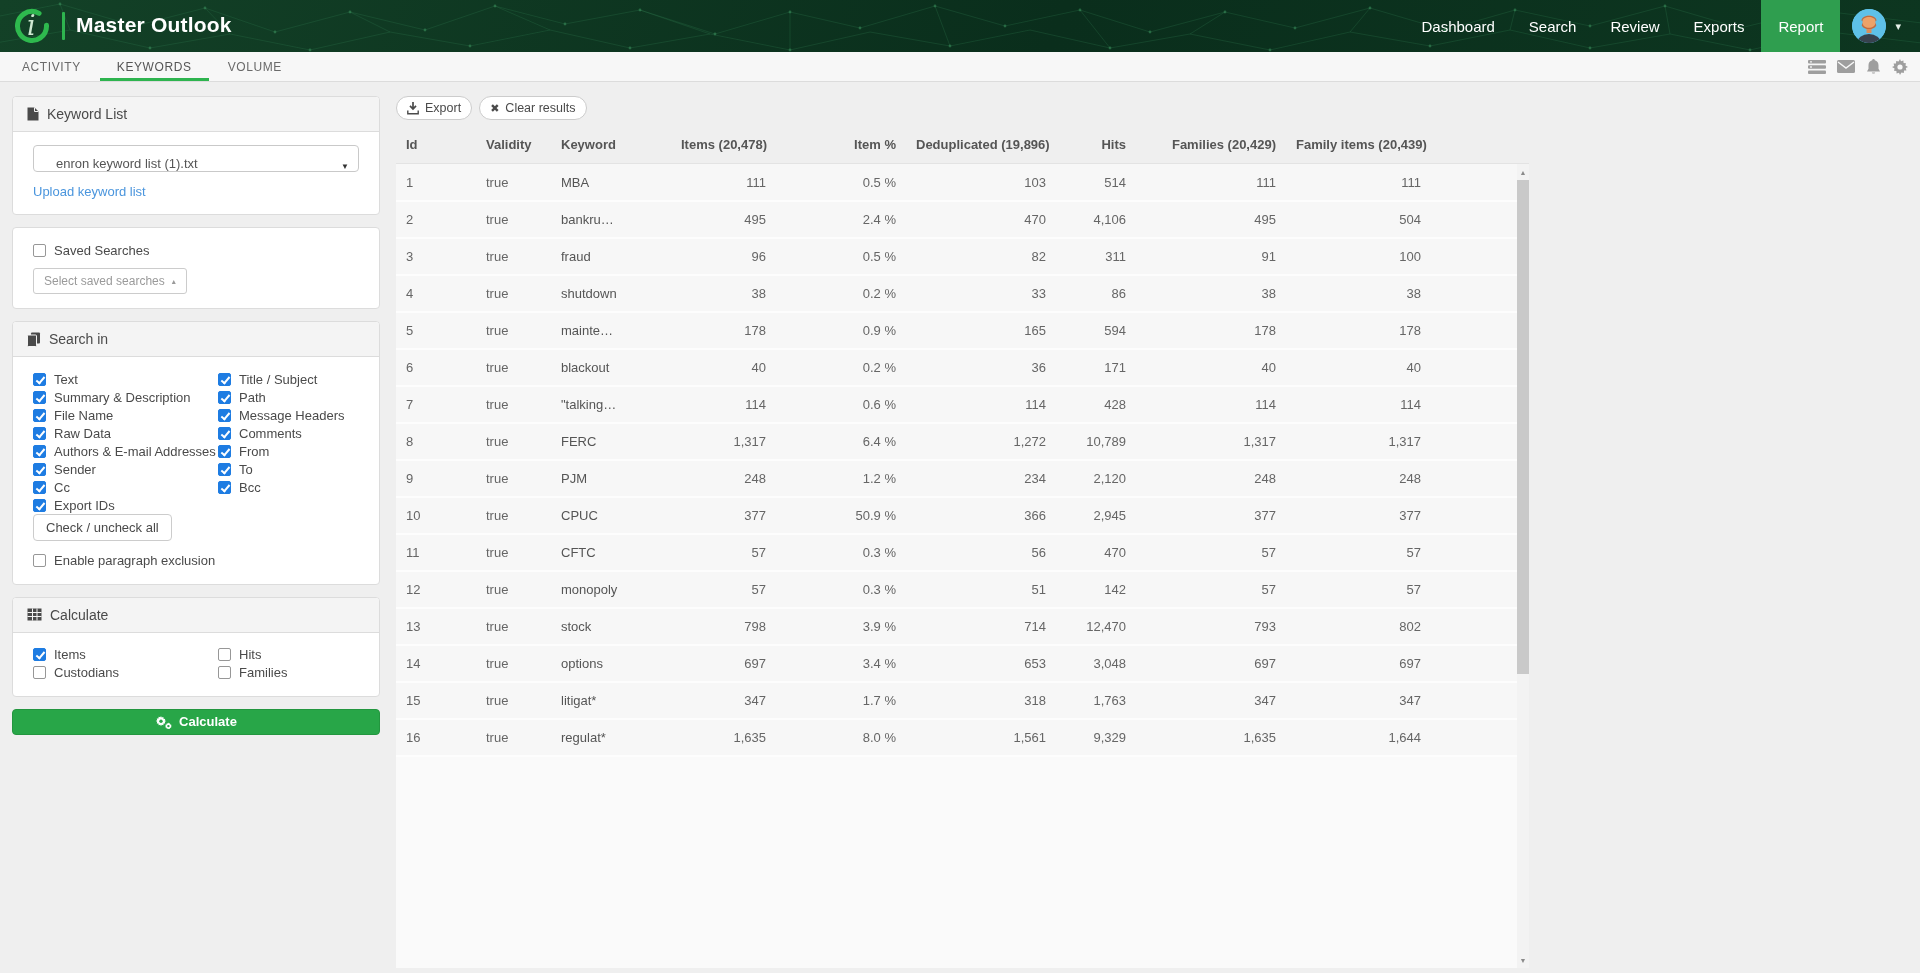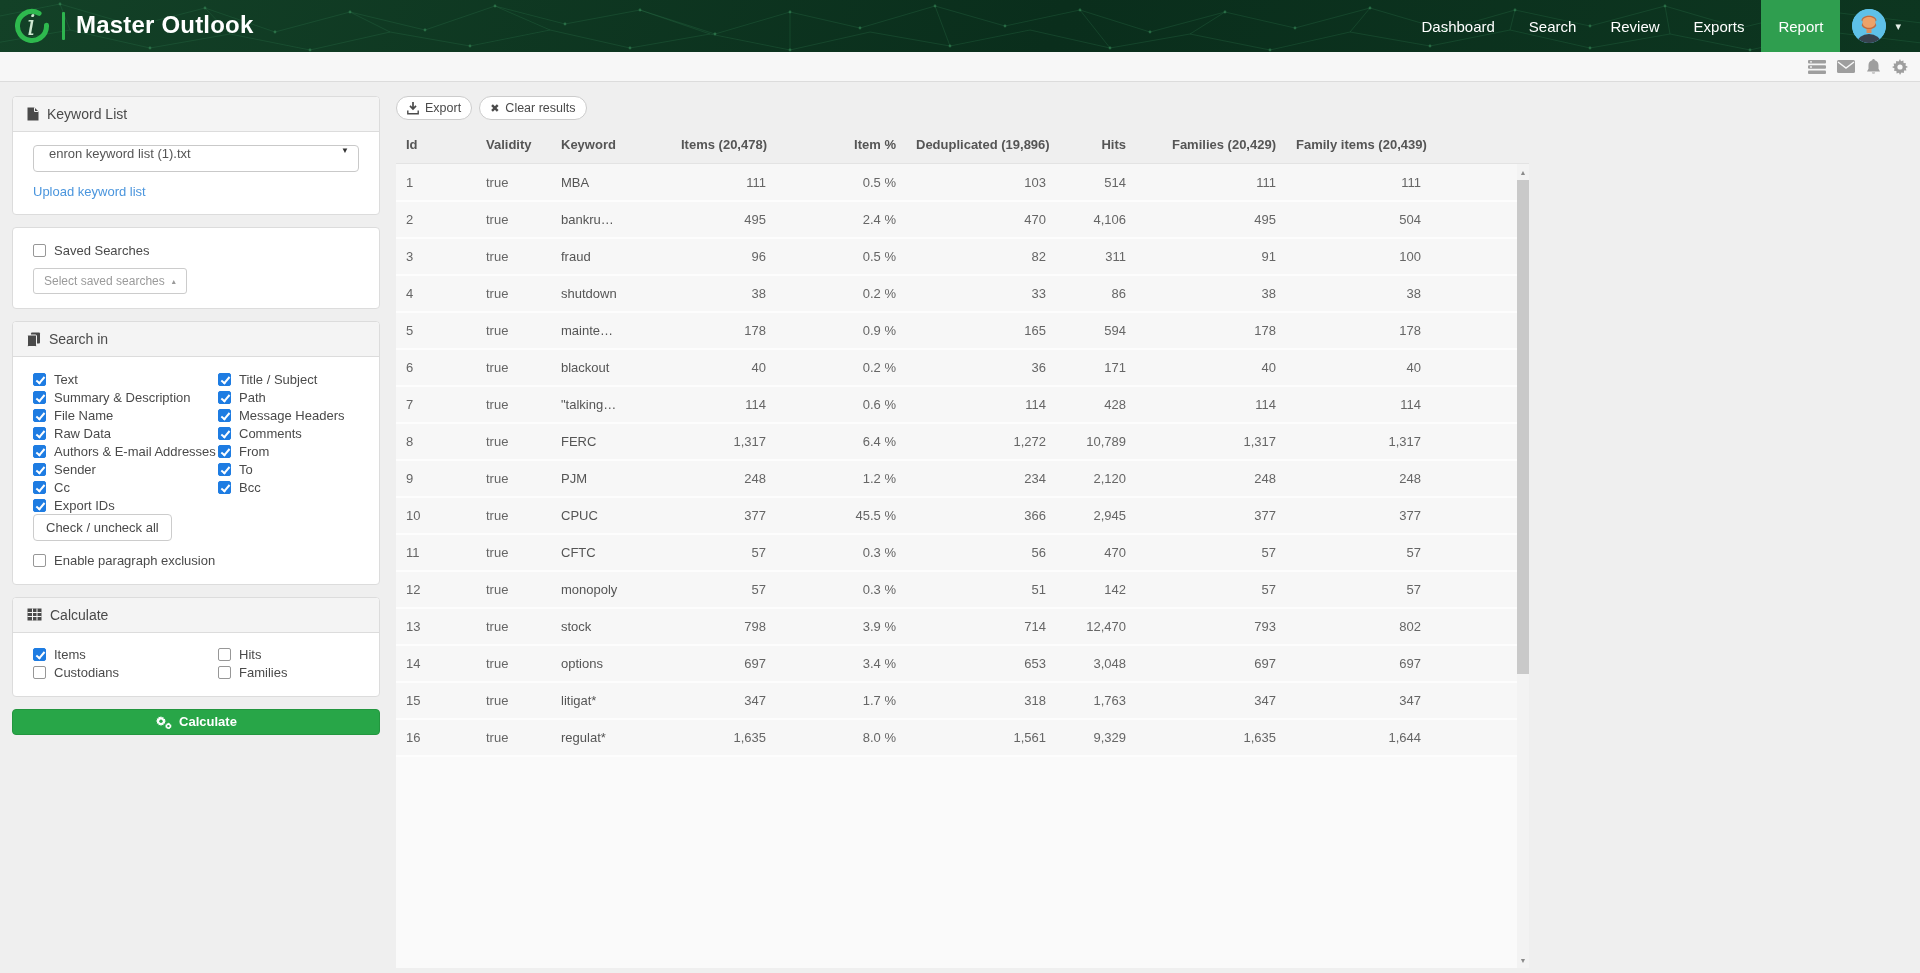--- a/index.html
+++ b/index.html
@@ -5,21 +5,21 @@
   *{box-sizing:border-box;margin:0;padding:0}
   html,body{width:1920px;height:973px;overflow:hidden}
   body{font-family:"Liberation Sans",sans-serif;background:#efefef;color:#444}
 
   
   .navbar{position:relative;height:52px;background:linear-gradient(110deg,#134127 0%,#0a2e1c 55%,#0d3620 100%);display:flex;align-items:stretch;color:#fff}
   .mesh{position:absolute;left:0;top:0;width:1920px;height:52px;pointer-events:none}
   .brand{position:relative;display:flex;align-items:center;gap:11px;padding-left:13px;z-index:1}
   .logo{display:block}
   .brand-sep{width:3px;height:28px;background:#2eb44f;border-radius:1px}
-  .brand-name{font-size:24px;font-weight:bold;letter-spacing:.2px;padding-bottom:2px}
+  .brand-name{font-size:21px;font-weight:bold;letter-spacing:.2px;padding-bottom:2px}
   .nav{margin-left:auto;display:flex;align-items:stretch;z-index:1}
   .nav-link{color:#fff;font-size:15px;padding:0 17px;display:flex;align-items:center;text-decoration:none;cursor:pointer}
   .nav-link.active{background:#2f9e4f}
   .user{display:flex;align-items:center;gap:9px;padding:0 19px 0 12px;z-index:1;cursor:pointer}
   .avatar{width:34px;height:34px;border-radius:50%;overflow:hidden;background:#5ec1e8;flex:none}
   .user-caret{font-size:11px;color:#e8f2ea}
 
   
   .tabbar{height:30px;background:#f7f7f7;border-bottom:1px solid #dcdcdc;display:flex;align-items:stretch;padding-left:4px}
   .tab{display:flex;align-items:center;padding:3px 17px 0 17px;margin:0 1px;font-size:12px;letter-spacing:.6px;color:#6a6a6a;border-bottom:3px solid transparent;cursor:pointer;text-decoration:none}
@@ -29,21 +29,21 @@
 
   
   .content{display:flex;gap:16px;padding:14px 0 0 12px;align-items:flex-start}
   .sidebar{width:368px;flex:none;display:flex;flex-direction:column;gap:12px}
 
   
   .panel{background:#fff;border:1px solid #dcdcdc;border-radius:4px;overflow:hidden}
   .panel-h{background:#f4f4f4;border-bottom:1px solid #dcdcdc;padding:9px 14px;font-size:14px;color:#4a4a4a;display:flex;align-items:center;gap:8px}
   .panel-b{padding:13px 20px 14px 20px}
 
-  .select{position:relative;border:1px solid #c9c9c9;border-radius:4px;height:27px;display:flex;align-items:flex-start;padding:0 26px 0 15px;font-size:13px;color:#555;background:#fff;cursor:pointer}
+  .select{position:relative;border:1px solid #c9c9c9;border-radius:4px;height:27px;display:flex;align-items:flex-end;padding:0 26px 0 22px;font-size:13px;color:#555;background:#fff;cursor:pointer}
   .sel-caret{position:absolute;right:9px;font-size:8px;color:#333}
   .link{display:inline-block;margin-top:12px;color:#4a95dd;font-size:13px;text-decoration:none;cursor:pointer}
 
   .cbrow{display:flex;align-items:center;gap:8px;font-size:13px;color:#4a4a4a;margin:1.5px 0;cursor:pointer;white-space:nowrap}
   .cb{width:13px;height:13px;border:1px solid #979797;border-radius:2px;background:#fff;position:relative;flex:none}
   .cb.on{background:#1e7ce2;border-color:#1e7ce2}
   .cb.on::after{content:"";position:absolute;left:4px;top:1px;width:3px;height:7px;border:solid #fff;border-width:0 2px 2px 0;transform:rotate(40deg)}
   .cols{display:flex}
   .col-l{width:185px;flex:none;display:flex;flex-direction:column}
   .col-r{display:flex;flex-direction:column}
@@ -159,20 +159,28 @@
         <ellipse cx="17" cy="13.5" rx="6.5" ry="7" fill="#eda268"></ellipse>
         <path d="M10.5 12.5c-.5-6 13.5-6 13 0 l1-1c0-6.5-15-6.5-15 0z" fill="#c06b3e"></path>
         <path d="M10.5 13.5c0 7 13 7 13 0l.8 3c-2.5 5-12.1 5-14.6 0z" fill="#c06b3e"></path>
       </svg>
     </span>
     <span class="user-caret">▾</span>
   </div>
 </header>
 
 <div class="tabbar">
+  <div style="display:flex;align-items:stretch">
+
+      <a class="tab">ACTIVITY</a>
+
+      <a class="tab active">KEYWORDS</a>
+
+      <a class="tab">VOLUME</a>
+    </div>
   <div class="tab-icons">
     <span class="ticon">
       <svg width="18" height="14">
           <g fill="#9e9e9e">
             <rect y="0" width="18" height="3.6" rx="1"></rect>
             <rect y="5.2" width="18" height="3.6" rx="1"></rect>
             <rect y="10.4" width="18" height="3.6" rx="1"></rect>
           </g>
           <g fill="#f7f7f7">
             <circle cx="3" cy="1.8" r=".9"></circle>
@@ -566,21 +574,21 @@
               <td class="num">248</td>
               <td class="num">248</td>
               <td></td>
             </tr>
 
             <tr>
               <td>10</td>
               <td>true</td>
               <td class="kw">CPUC</td>
               <td class="num">377</td>
-              <td class="num">45.5 %</td>
+              <td class="num">50.9 %</td>
               <td class="num">366</td>
               <td class="num">2,945</td>
               <td class="num">377</td>
               <td class="num">377</td>
               <td></td>
             </tr>
 
             <tr>
               <td>11</td>
               <td>true</td>

